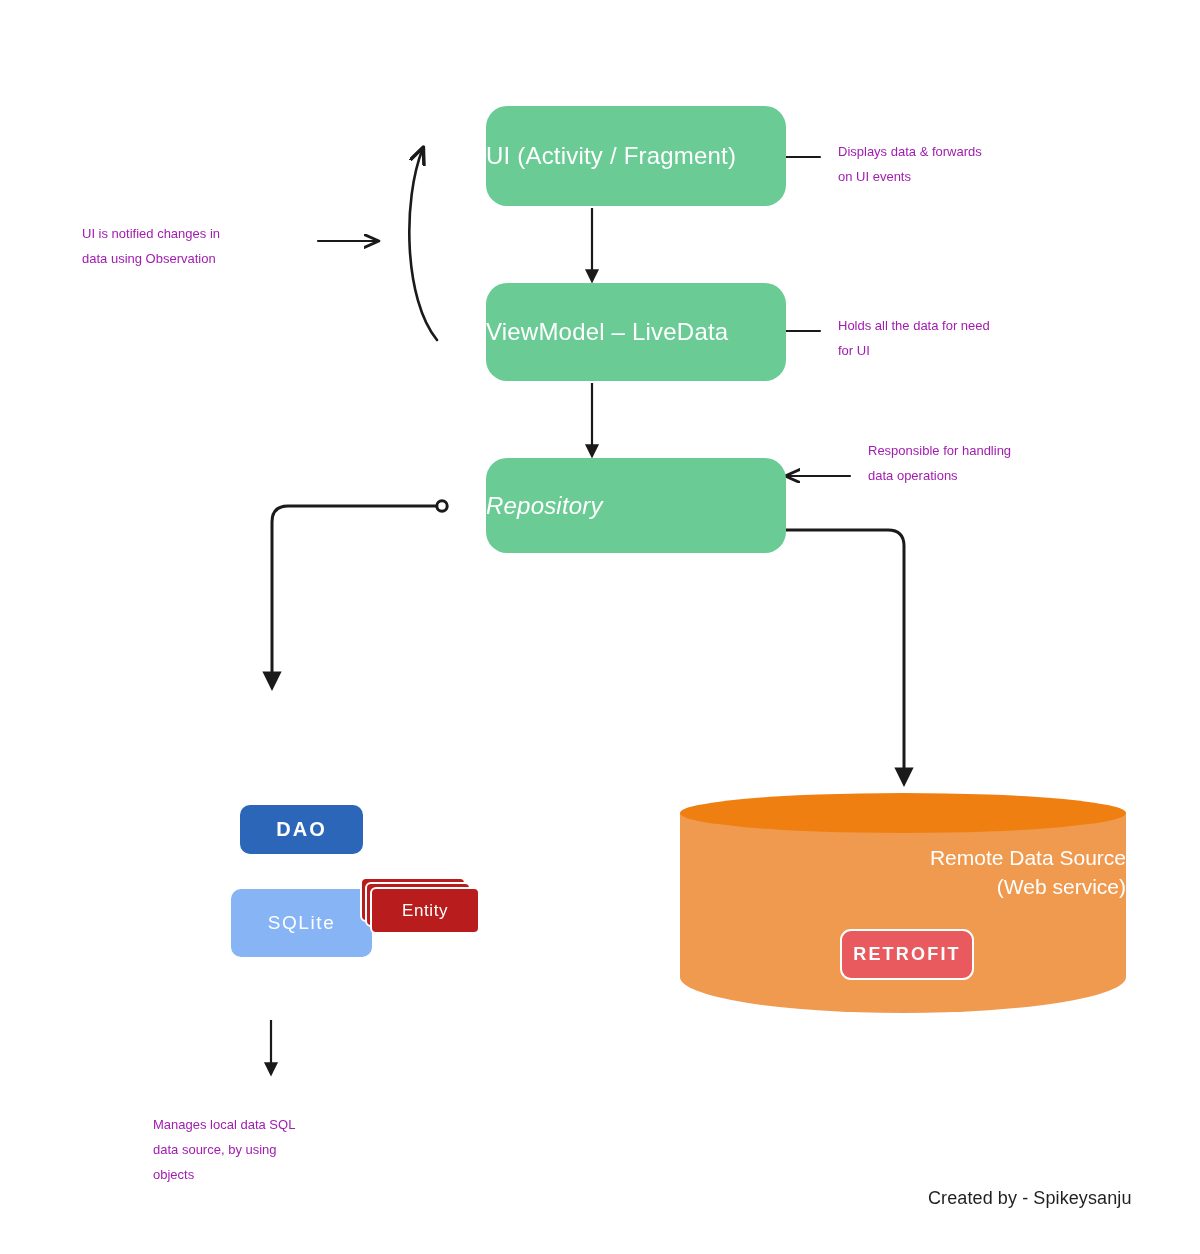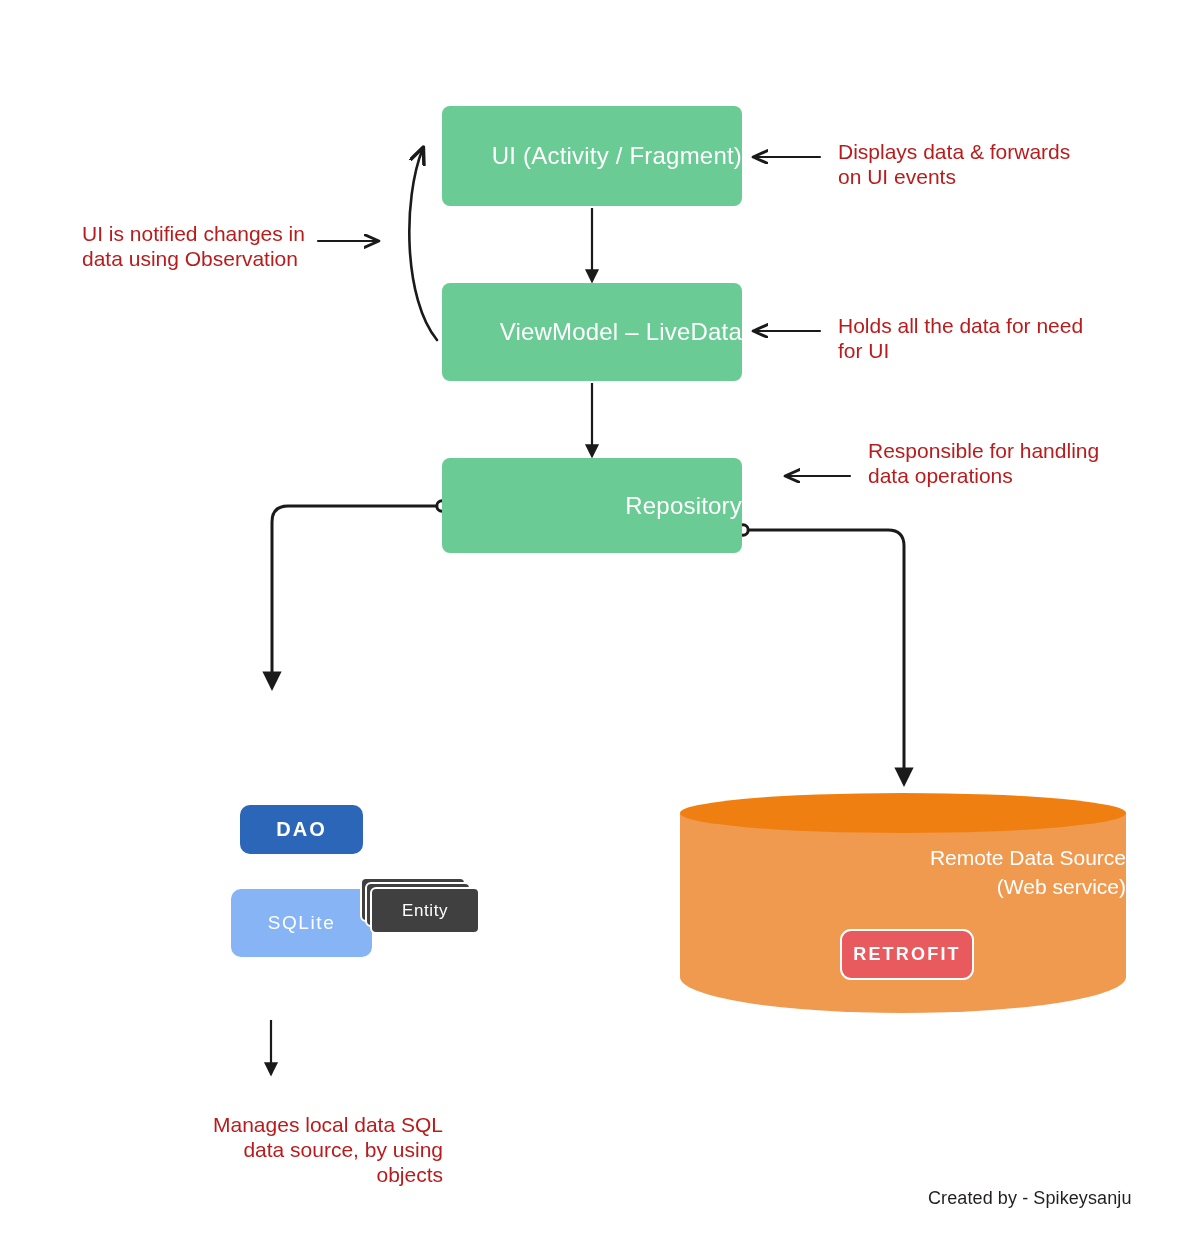--- a/index.html
+++ b/index.html
@@ -26,49 +26,50 @@
     top: 0;
     width: 1200px;
     height: 1254px;
     pointer-events: none;
   }
 
   
   .gbox {
     position: absolute;
     background: #6BCB95;
-    border-radius: 8px;
+    border-radius: 21px;
     display: flex;
     align-items: center;
-    justify-content: flex-end;
+    justify-content: flex-start;
     color: #ffffff;
     font-size: 24px;
     font-weight: 500;
     letter-spacing: 0.2px;
     text-align: center;
     box-sizing: border-box;
+    margin-left: 44px;
   }
   #box-ui       { left: 442px; top: 106px; width: 300px; height: 100px; }
   #box-viewmodel{ left: 442px; top: 283px; width: 300px; height: 98px; }
-  #box-repository{ left: 442px; top: 458px; width: 300px; height: 95px; }
+  #box-repository{ left: 442px; top: 458px; width: 300px; height: 95px; font-style: italic; }
 
   
   .annot {
     position: absolute;
-    color: #b91c1c;
-    font-size: 21px;
+    color: #a21caf;
+    font-size: 13px;
     line-height: 25px;
     font-weight: 400;
     white-space: pre-line;
   }
   #annot-ui         { left: 838px; top: 139px; width: 300px; }
   #annot-observation{ left: 82px;  top: 221px; width: 290px; }
   #annot-viewmodel  { left: 838px; top: 313px; width: 300px; }
   #annot-repository { left: 868px; top: 438px; width: 300px; }
-  #annot-room       { left: 163px; top: 1112px; width: 280px; text-align: right; }
+  #annot-room       { left: 153px; top: 1112px; width: 280px; }
 
   #credit {
     position: absolute;
     left: 928px;
     top: 1188px;
     color: #231F20;
     font-size: 18px;
     font-weight: 500;
     letter-spacing: 0.1px;
   }
@@ -130,21 +131,21 @@
     background: #87B4F5;
     font-size: 19px; font-weight: 500; letter-spacing: 1.6px;
   }
 
   
   #entity-stack { position: absolute; left: 360px; top: 877px; width: 125px; height: 60px; }
   .entity-card {
     position: absolute;
     border-radius: 6px;
     border: 2px solid #ffffff;
-    background: #404040;
+    background: #b91c1c;
     box-sizing: border-box;
   }
   #entity-card-3 { left: 0px;  top: 0px;  width: 106px; height: 45px; }
   #entity-card-2 { left: 5px;  top: 5px;  width: 106px; height: 45px; }
   #entity-card-1 {
     left: 10px; top: 10px; width: 110px; height: 47px;
     display: flex; align-items: center; justify-content: center;
     color: #ffffff; font-size: 17px; font-weight: 500; letter-spacing: 0.6px;
   }
 

